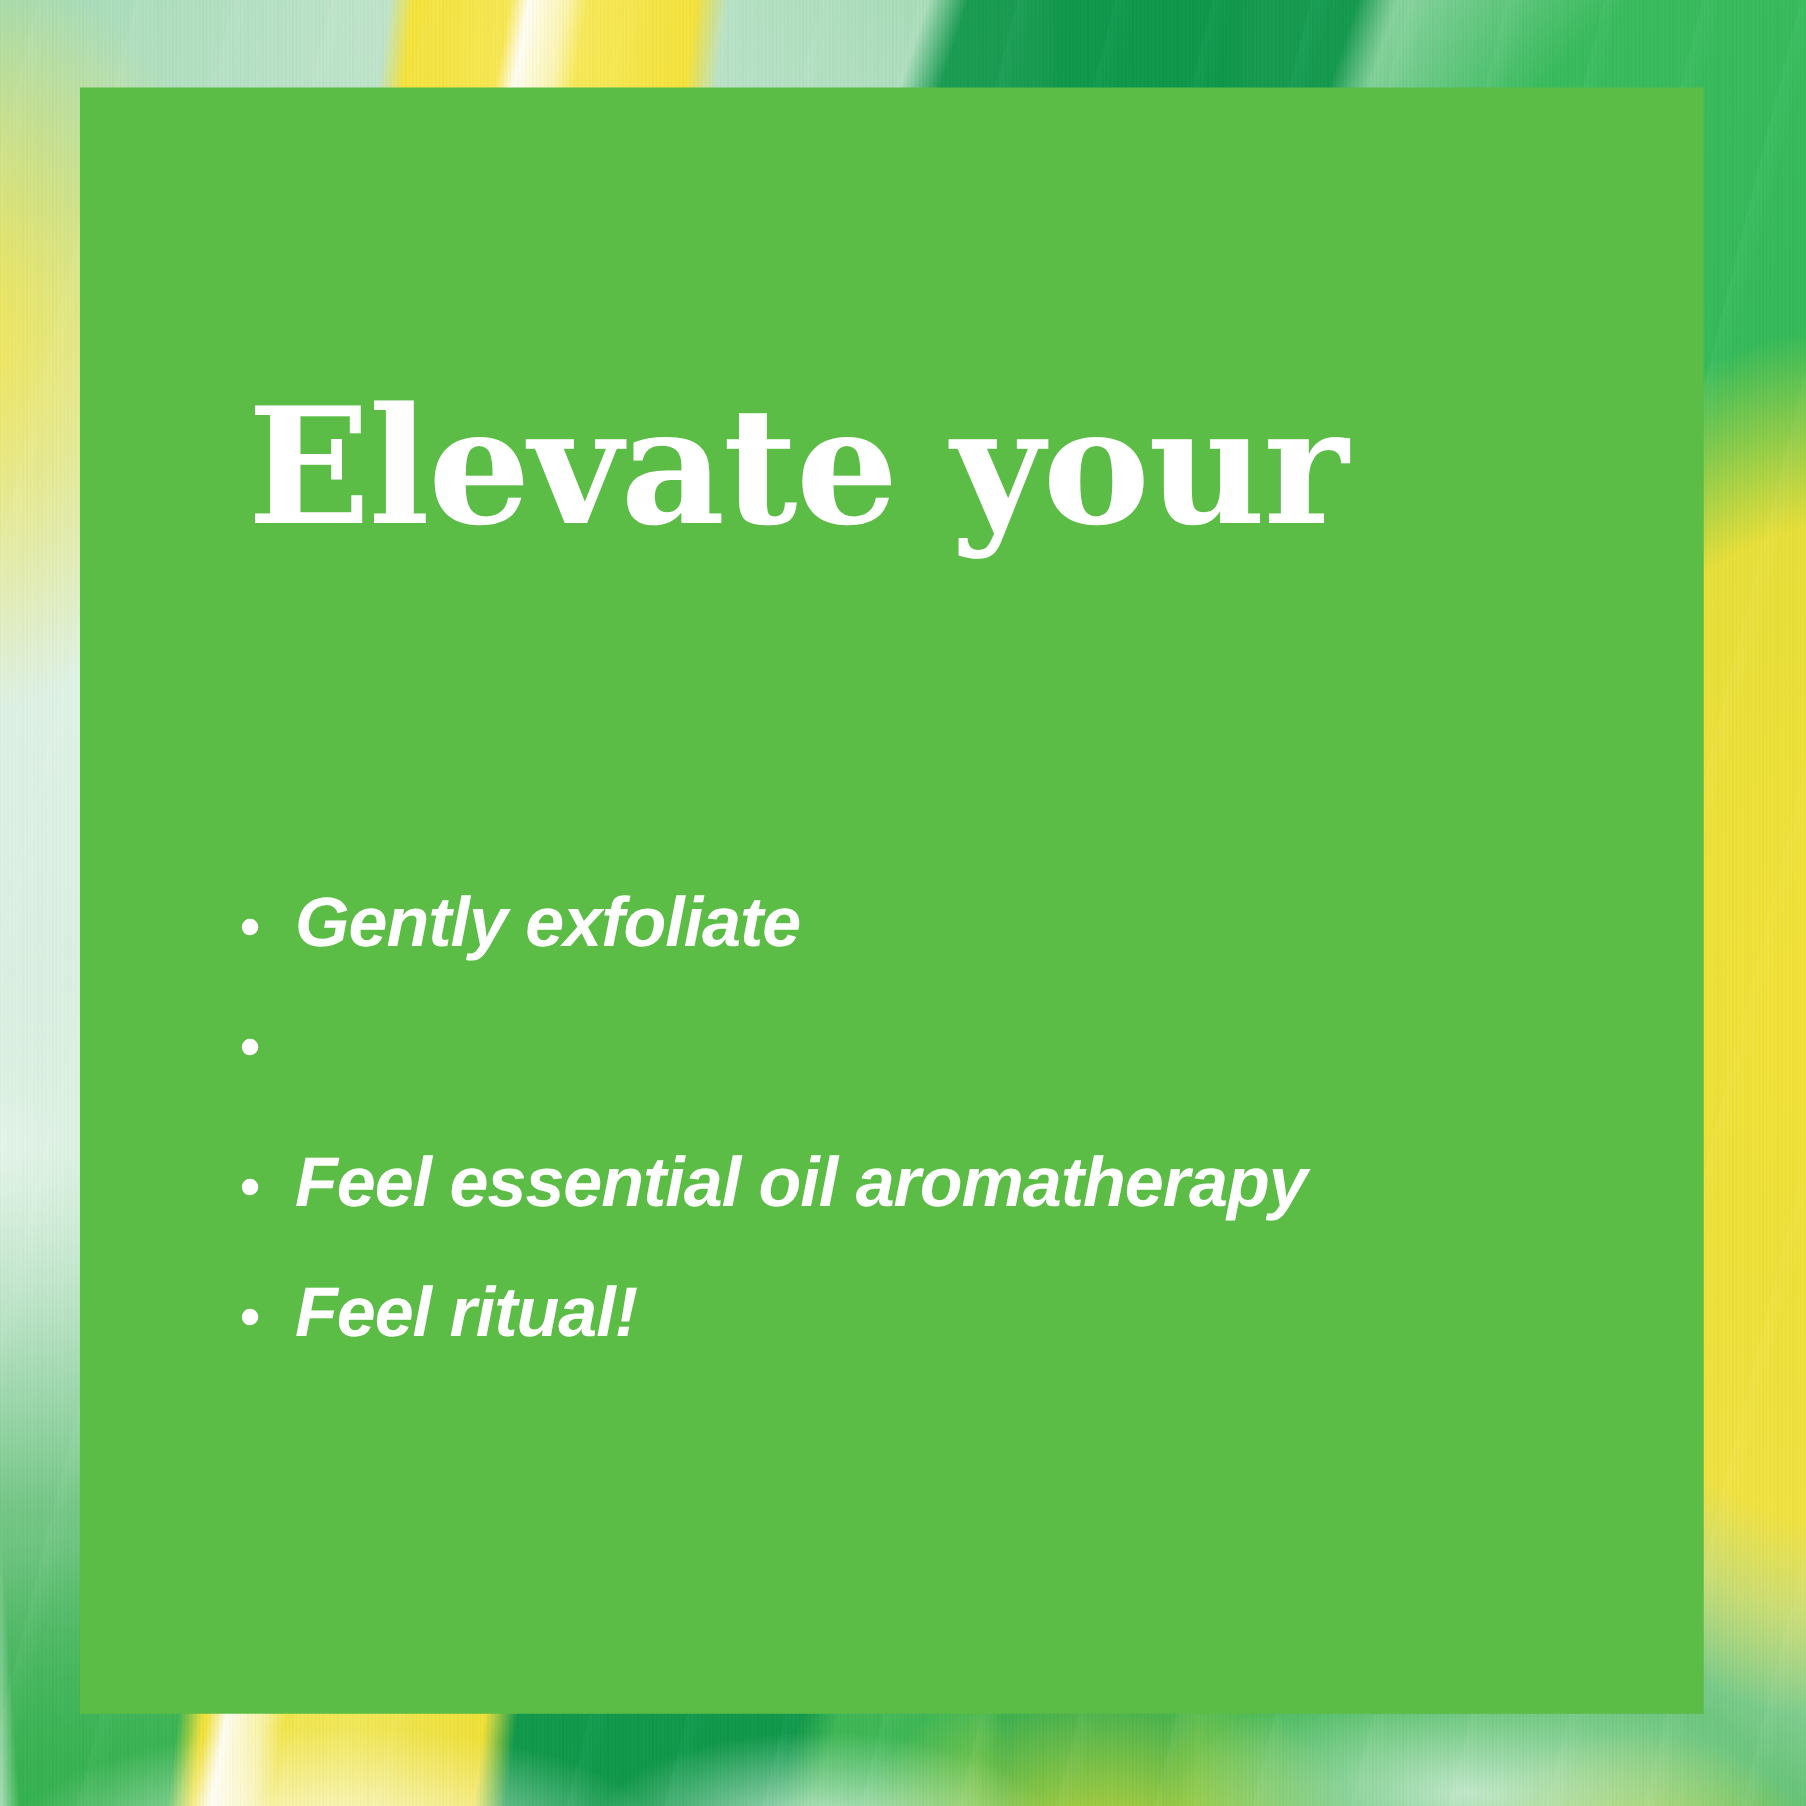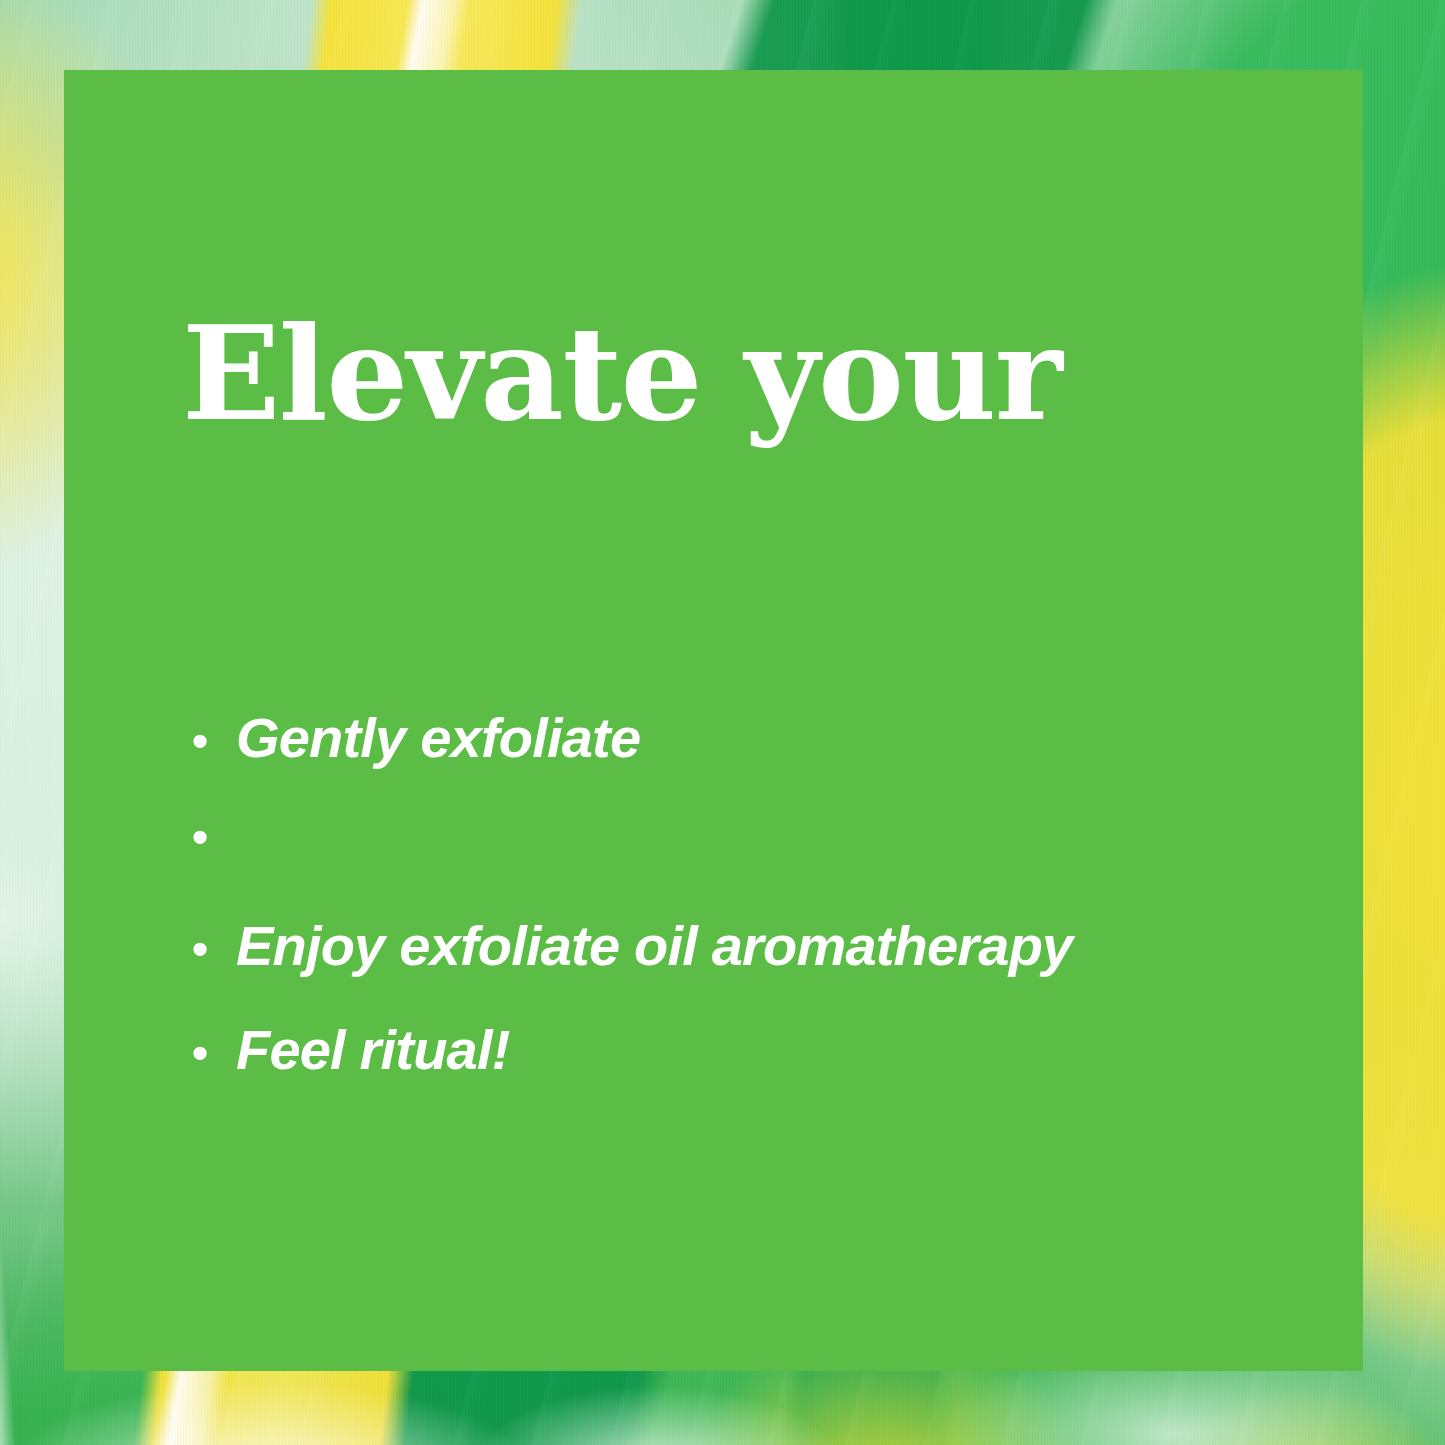--- a/index.html
+++ b/index.html
@@ -77,21 +77,21 @@
     position: absolute;
     left: 64px;
     top: 70px;
     width: 1299px;
     height: 1301px;
     background: #5BBC46;
   }
 
   .headline {
     position: absolute;
-    left: 118px;
+    left: 134px;
     top: 236px;
     width: 1090px;
     color: #ffffff;
     font-family: "DejaVu Serif", "Liberation Serif", serif;
     font-weight: bold;
     font-size: 129px;
     line-height: 1.06;
     letter-spacing: -1.5px;
   }
   .headline .hl-line { display: block; white-space: nowrap; }
@@ -149,21 +149,21 @@
     <ul class="bullets">
       <li class="bullet-item">
         <span class="bullet-dot">•</span>
         <span class="bullet-text">Gently exfoliate</span>
       </li>
       <li class="bullet-item">
         <span class="bullet-dot">•</span>
       </li>
       <li class="bullet-item">
         <span class="bullet-dot">•</span>
-        <span class="bullet-text">Enjoy exfoliate oil aromatherapy</span>
+        <span class="bullet-text">Feel essential oil aromatherapy</span>
       </li>
       <li class="bullet-item">
         <span class="bullet-dot">•</span>
         <span class="bullet-text">Feel ritual!</span>
       </li>
     </ul>
 
   </div>
 </div>
 

